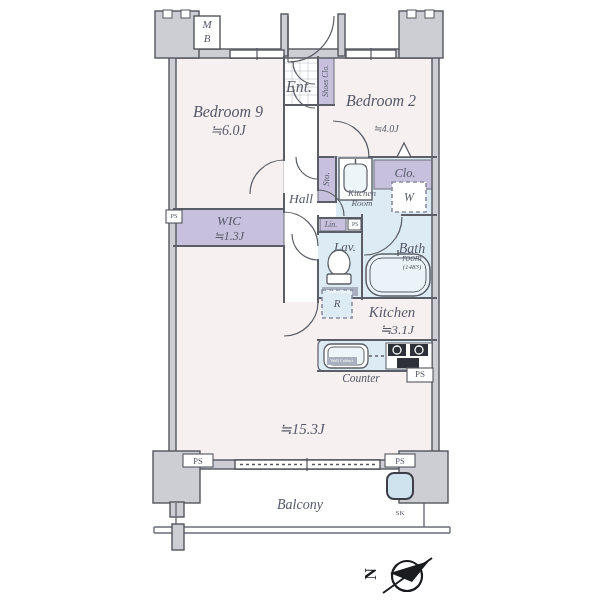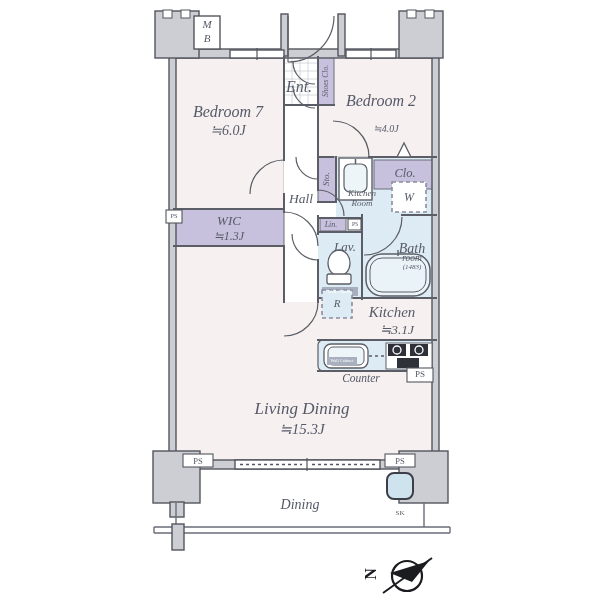--- a/index.html
+++ b/index.html
@@ -181,21 +181,21 @@
     <polygon points="390,573 429,561 412,582" fill="#1b1c20"></polygon>
   </g>
 </svg>
 
 <div class="lbl" style="left:207px;top:25px;font-size:11px">M</div>
 <div class="lbl" style="left:207px;top:39px;font-size:11px">B</div>
 
 <div class="lbl" style="left:299px;top:87px;font-size:16px">Ent.</div>
 <div class="lbl vert" style="left:326px;top:81px;font-size:7.5px">Shoes Clo.</div>
 
-<div class="lbl" style="left:228px;top:112px;font-size:16px">Bedroom 7</div>
+<div class="lbl" style="left:228px;top:112px;font-size:16px">Bedroom 9</div>
 <div class="lbl" style="left:228px;top:131px;font-size:14px">≒6.0J</div>
 
 <div class="lbl" style="left:381px;top:101px;font-size:16px">Bedroom 2</div>
 <div class="lbl" style="left:386px;top:129px;font-size:10px">≒4.0J</div>
 
 <div class="lbl" style="left:301px;top:199px;font-size:13.5px">Hall</div>
 <div class="lbl vert" style="left:327px;top:179px;font-size:9px">Sto.</div>
 <div class="lbl" style="left:405px;top:174px;font-size:12.5px">Clo.</div>
 
 <div class="lbl" style="left:362px;top:194px;font-size:9px">Kitchen</div>
@@ -212,24 +212,23 @@
 <div class="lbl" style="left:412px;top:249px;font-size:14px">Bath</div>
 <div class="lbl" style="left:412px;top:259px;font-size:9.5px">room</div>
 <div class="lbl" style="left:412px;top:268px;font-size:7px">(1483)</div>
 
 <div class="lbl" style="left:337px;top:304px;font-size:11px">R</div>
 <div class="lbl" style="left:392px;top:313px;font-size:15px">Kitchen</div>
 <div class="lbl" style="left:397px;top:330px;font-size:13.5px">≒3.1J</div>
 <div class="lbl wcab sm80" style="left:342px;top:361px;font-size:5.5px">Wall Cabinet</div>
 <div class="lbl" style="left:361px;top:378px;font-size:11.5px">Counter</div>
 
-<div class="lbl" style="left:302px;top:409px;font-size:17px">Living Dining</div>
 <div class="lbl" style="left:302px;top:430px;font-size:15px">≒15.3J</div>
 
-<div class="lbl" style="left:300px;top:505px;font-size:14px">Dining</div>
+<div class="lbl" style="left:300px;top:505px;font-size:14px">Balcony</div>
 <div class="lbl" style="left:400px;top:514px;font-size:7px;font-style:normal">SK</div>
 
 <div class="lbl sm80" style="left:174px;top:216.5px;font-size:8px;font-style:normal">PS</div>
 <div class="lbl sm80" style="left:354.5px;top:224.5px;font-size:7px;font-style:normal">PS</div>
 <div class="lbl" style="left:420px;top:375px;font-size:9px;font-style:normal">PS</div>
 <div class="lbl" style="left:198px;top:460.5px;font-size:8.5px;font-style:normal">PS</div>
 <div class="lbl" style="left:400px;top:460.5px;font-size:8.5px;font-style:normal">PS</div>
 
 <div class="lbl nlabel" style="left:371px;top:574px;font-size:16px">N</div>
 

